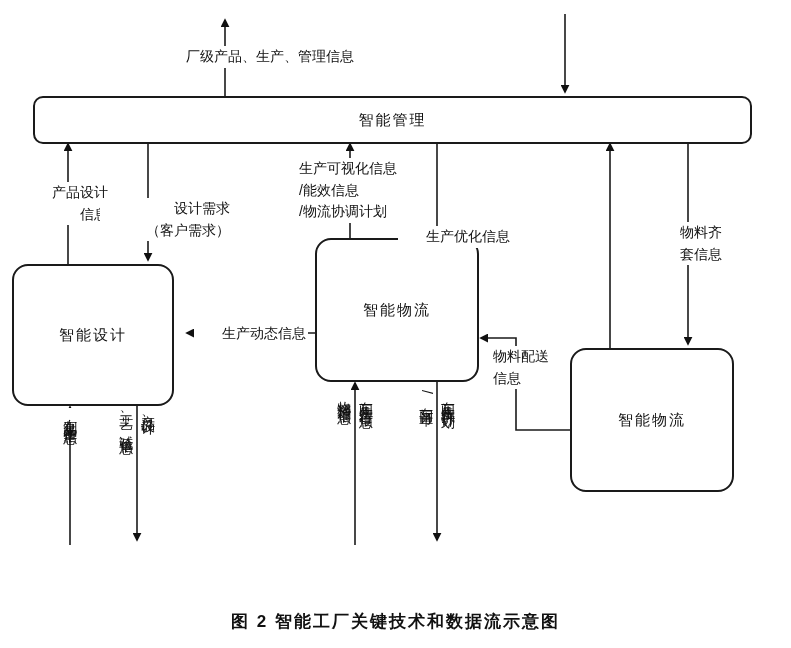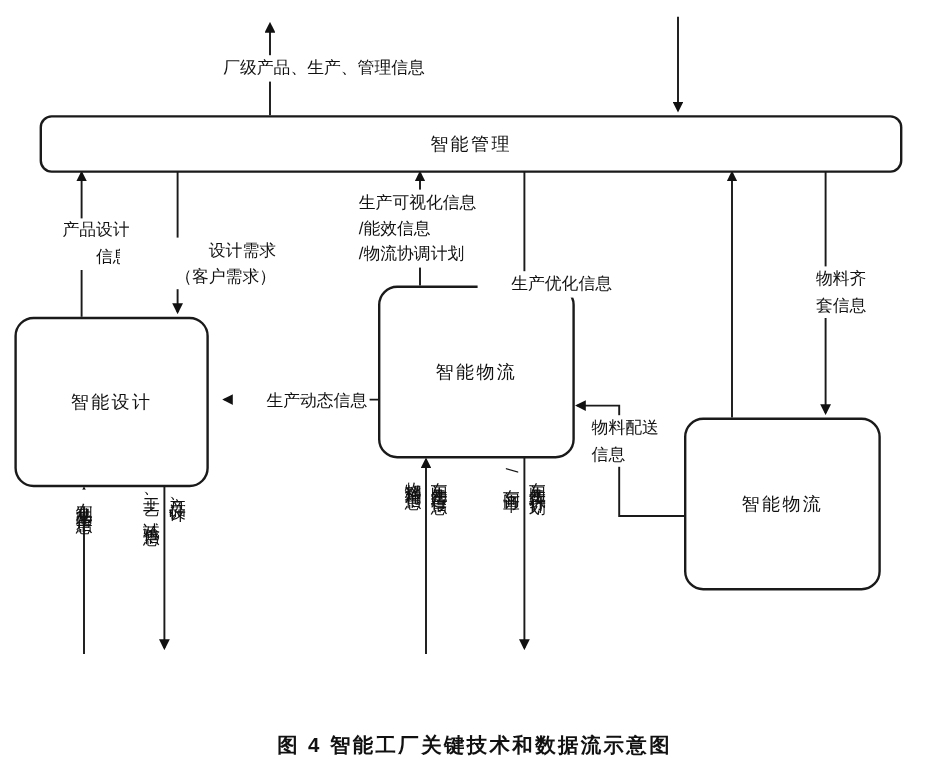--- a/index.html
+++ b/index.html
@@ -104,15 +104,15 @@
 
   <div class="vlbl" style="left:115px;top:404px;">产品设计、
 工艺、试验信息</div>
 
   <div class="vlbl" style="left:333px;top:390px;">车间生产运行信息
 物料消耗信息</div>
 
   <div class="vlbl" style="left:415px;top:390px;">车间生产执行计划
 /车间订单</div>
 
-  <div class="caption">图 4  智能工厂关键技术和数据流示意图</div>
+  <div class="caption">图 2  智能工厂关键技术和数据流示意图</div>
 
 </div>
 
 </body></html>

